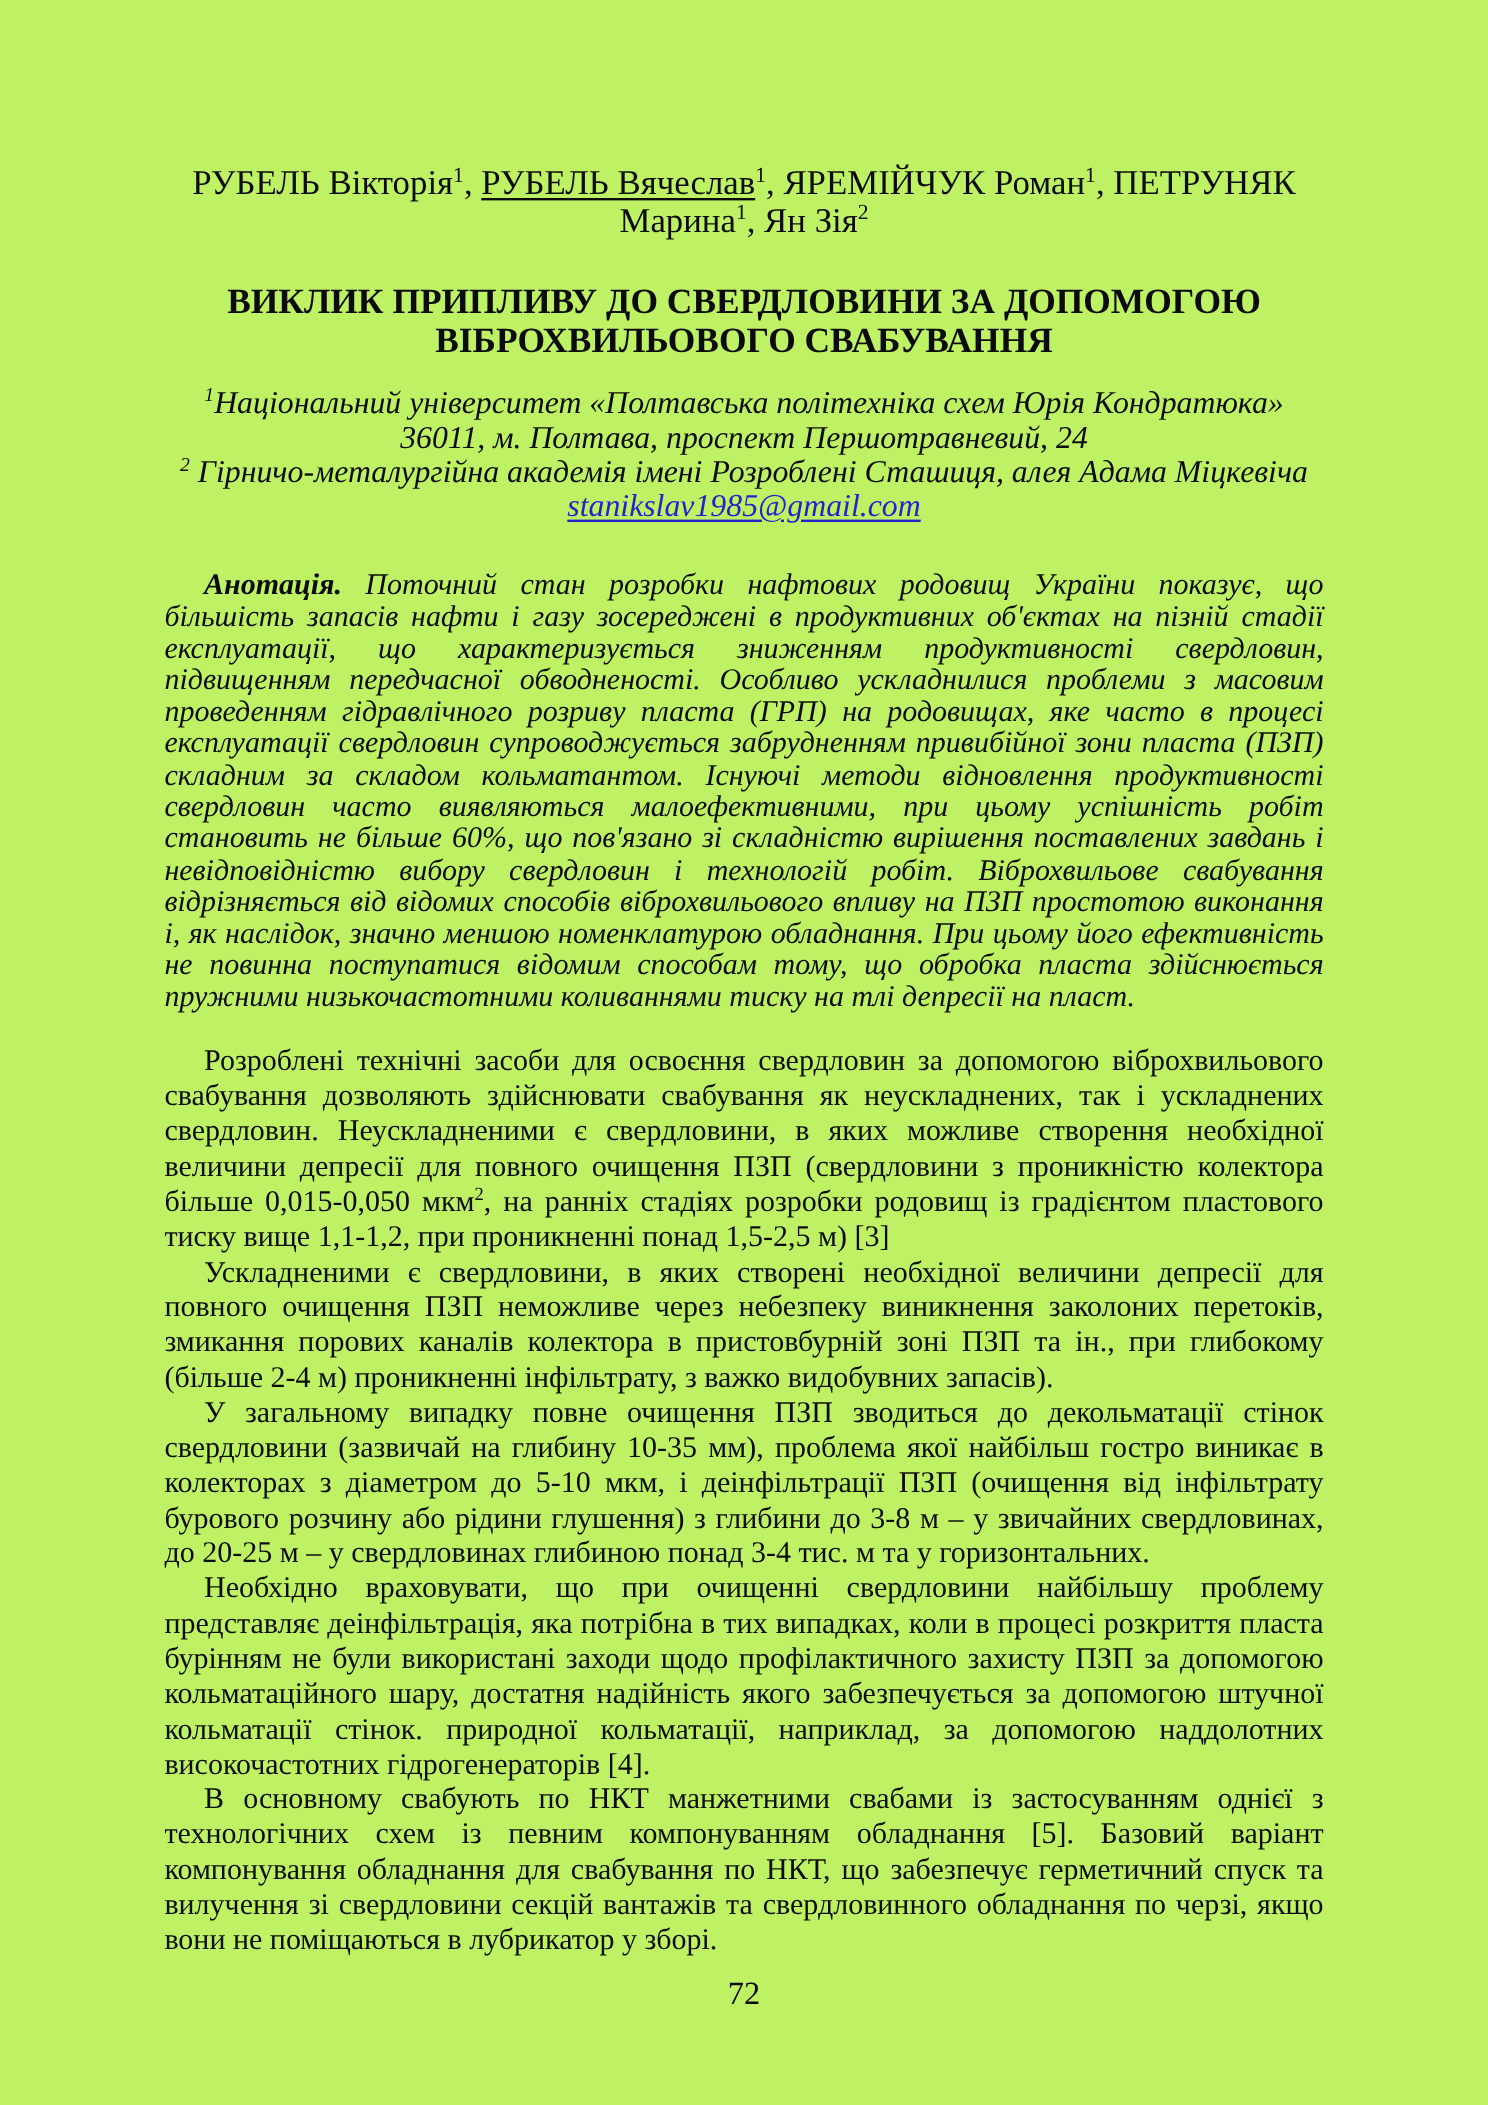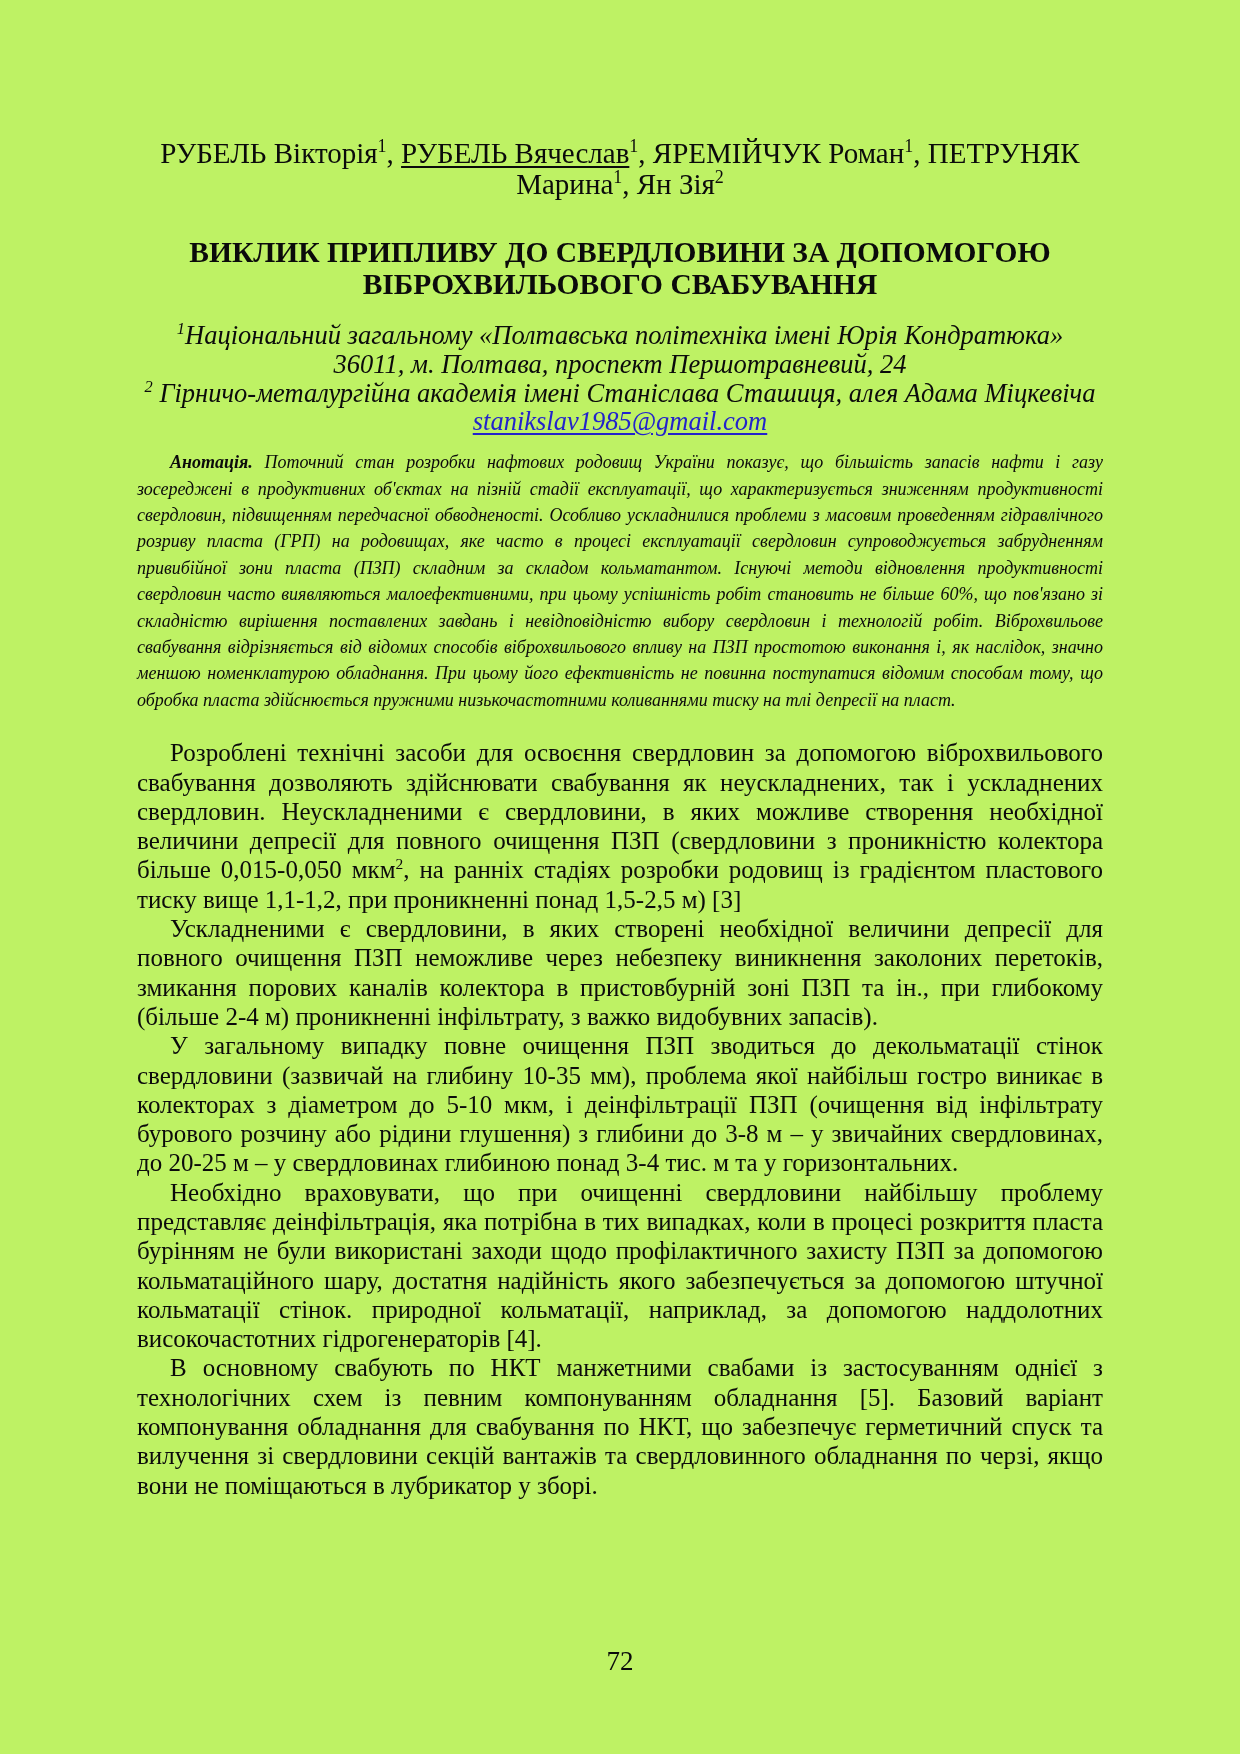--- a/index.html
+++ b/index.html
@@ -44,22 +44,22 @@
     text-align: center;
   }
   .affil-line { white-space: nowrap; }
   .email-link {
     color: #2323cc;
     text-decoration: underline;
     text-underline-offset: 3px;
     cursor: pointer;
   }
   .abstract {
-    margin-top: 13px;
-    font-size: 18px;
+    margin-top: 39px;
+    font-size: 25px;
     line-height: 26.4px;
     font-style: italic;
     text-align: justify;
     text-indent: 33px;
   }
   .abstract-label { font-weight: bold; }
   .body-text { margin-top: 25px; }
   .body-text p {
     margin: 0;
     font-size: 25px;
@@ -81,23 +81,23 @@
 <body>
 
 <div class="page">
   <div class="content">
 
     <p class="authors"><span>РУБЕЛЬ Вікторія</span><sup>1</sup><span>, </span><span class="u">РУБЕЛЬ Вячеслав</span><sup>1</sup><span>, </span><span>ЯРЕМІЙЧУК Роман</span><sup>1</sup><span>, </span><span>ПЕТРУНЯК Марина</span><sup>1</sup><span>, </span><span>Ян Зія</span><sup>2</sup></p>
 
     <h1 class="title">ВИКЛИК ПРИПЛИВУ ДО СВЕРДЛОВИНИ ЗА ДОПОМОГОЮ ВІБРОХВИЛЬОВОГО СВАБУВАННЯ</h1>
 
     <div class="affils">
-      <div class="affil-line"><sup>1</sup><span>Національний загальному «Полтавська політехніка імені Юрія Кондратюка»</span></div>
+      <div class="affil-line"><sup>1</sup><span>Національний університет «Полтавська політехніка схем Юрія Кондратюка»</span></div>
       <div class="affil-line"><span>36011, м. Полтава, проспект Першотравневий, 24</span></div>
-      <div class="affil-line"><sup>2</sup><span> Гірничо-металургійна академія імені Станіслава Сташиця, алея Адама Міцкевіча</span></div>
+      <div class="affil-line"><sup>2</sup><span> Гірничо-металургійна академія імені Розроблені Сташиця, алея Адама Міцкевіча</span></div>
       <div><a class="email-link">stanikslav1985@gmail.com</a></div>
     </div>
 
     <p class="abstract"><span class="abstract-label">Анотація.</span><span> Поточний стан розробки нафтових родовищ України показує, що більшість запасів нафти і газу зосереджені в продуктивних об'єктах на пізній стадії експлуатації, що характеризується зниженням продуктивності свердловин, підвищенням передчасної обводненості. Особливо ускладнилися проблеми з масовим проведенням гідравлічного розриву пласта (ГРП) на родовищах, яке часто в процесі експлуатації свердловин супроводжується забрудненням привибійної зони пласта (ПЗП) складним за складом кольматантом. Існуючі методи відновлення продуктивності свердловин часто виявляються малоефективними, при цьому успішність робіт становить не більше 60%, що пов'язано зі складністю вирішення поставлених завдань і невідповідністю вибору свердловин і технологій робіт.  Віброхвильове свабування відрізняється від відомих способів віброхвильового впливу на ПЗП простотою виконання і, як наслідок, значно меншою номенклатурою обладнання. При цьому його ефективність не повинна поступатися відомим способам тому, що обробка пласта здійснюється пружними низькочастотними коливаннями тиску на тлі депресії на пласт.</span></p>
 
     <div class="body-text">
       <p><span>Розроблені технічні засоби для освоєння свердловин за допомогою віброхвильового свабування дозволяють здійснювати свабування як неускладнених, так і ускладнених свердловин. Неускладненими є свердловини, в яких можливе створення необхідної величини депресії для повного очищення ПЗП (свердловини з проникністю колектора більше 0,015-0,050 мкм</span><sup>2</sup><span>, на ранніх стадіях розробки родовищ із градієнтом пластового тиску вище 1,1-1,2, при проникненні понад 1,5-2,5 м) [3]</span></p>
       <p>Ускладненими є свердловини, в яких створені необхідної величини депресії для повного очищення ПЗП неможливе через небезпеку виникнення заколоних перетоків, змикання порових каналів колектора в пристовбурній зоні ПЗП та ін., при глибокому (більше 2-4 м) проникненні інфільтрату, з важко видобувних запасів).</p>
       <p>У загальному випадку повне очищення ПЗП зводиться до декольматації стінок свердловини (зазвичай на глибину 10-35 мм), проблема якої найбільш гостро виникає в колекторах з діаметром до 5-10 мкм, і деінфільтрації ПЗП (очищення від інфільтрату бурового розчину або рідини глушення) з глибини до 3-8 м – у звичайних свердловинах, до 20-25 м – у свердловинах глибиною понад 3-4 тис. м та у горизонтальних.</p>
       <p>Необхідно враховувати, що при очищенні свердловини найбільшу проблему представляє деінфільтрація, яка потрібна в тих випадках, коли в процесі розкриття пласта бурінням не були використані заходи щодо профілактичного захисту ПЗП за допомогою кольматаційного шару, достатня надійність якого забезпечується за допомогою штучної кольматації стінок. природної кольматації, наприклад, за допомогою наддолотних високочастотних гідрогенераторів [4].</p>

